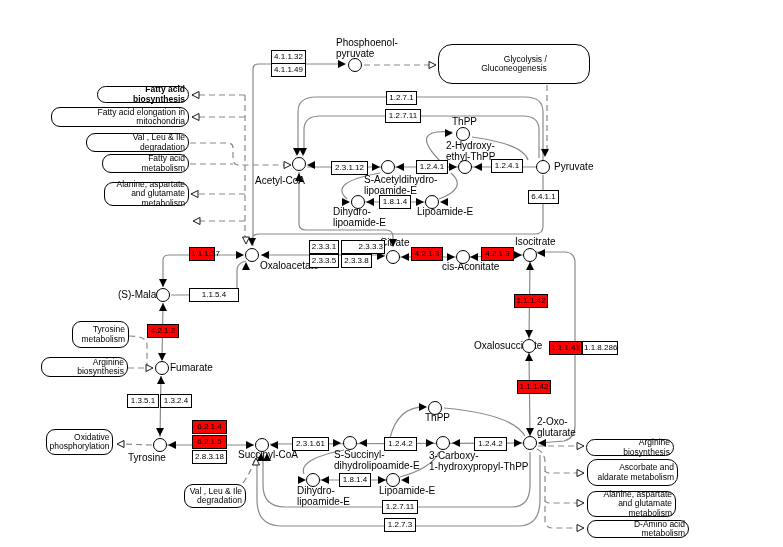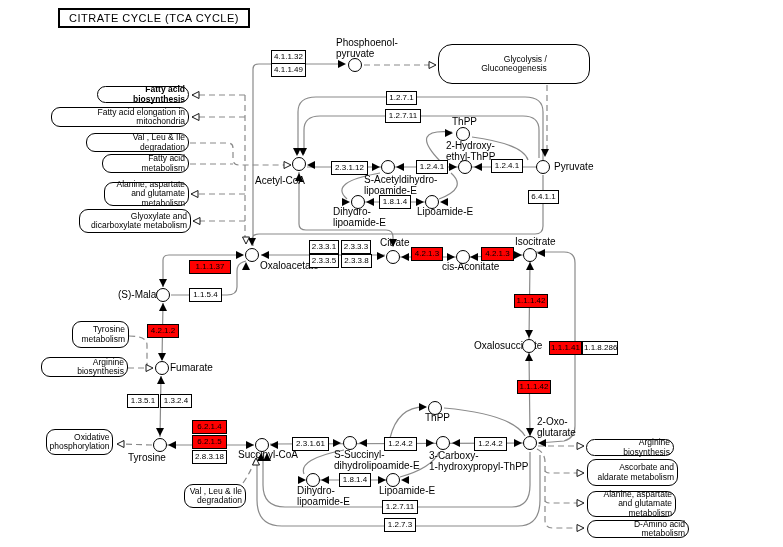--- a/index.html
+++ b/index.html
@@ -100,65 +100,63 @@
     <path fill="#ffffff" stroke="#000000" stroke-width="0.9" d="
       M436,65 l-7,-3.5 l0,7 z M291,165 l-7,-3.5 l0,7 z M153,368 l-7,-3.5 l0,7 z
       M584,446 l-7,-3.5 l0,7 z M584,473 l-7,-3.5 l0,7 z M584,503 l-7,-3.5 l0,7 z
       M584,528 l-7,-3.5 l0,7 z
       M192,95 l7,-3.5 l0,7 z M192,117 l7,-3.5 l0,7 z M191,194 l7,-3.5 l0,7 z
       M193,221 l7,-3.5 l0,7 z M117,444 l7,-3.5 l0,7 z
       M246,244 l-3.5,-7 l7,0 z
       M256,458 l-3.5,7 l7,0 z"></path>
   </svg>
 
-  <div id="title-box">CITRATE CYCLE (TCA CYCLE)</div>
 
   <div class="pw" style="left:438px;top:44px;width:152px;height:40px;border-radius:14px;">Glycolysis /
 Gluconeogenesis</div>
   <div class="pw" style="left:97px;top:86px;width:92px;height:17px;font-weight:bold;">Fatty acid biosynthesis</div>
   <div class="pw" style="left:51px;top:107px;width:138px;height:20px;">Fatty acid elongation in mitochondria</div>
   <div class="pw" style="left:86px;top:133px;width:103px;height:19px;">Val , Leu &amp; Ile degradation</div>
   <div class="pw" style="left:102px;top:154px;width:87px;height:19px;">Fatty acid metabolism</div>
   <div class="pw" style="left:104px;top:182px;width:85px;height:24px;">Alanine, aspartate and glutamate metabolism</div>
-  <div class="pw" style="left:79px;top:209px;width:112px;height:24px;">Glyoxylate and dicarboxylate metabolism</div>
   <div class="pw" style="left:72px;top:321px;width:57px;height:27px;">Tyrosine metabolism</div>
   <div class="pw" style="left:41px;top:357px;width:87px;height:20px;">Arginine biosynthesis</div>
   <div class="pw" style="left:46px;top:429px;width:67px;height:26px;">Oxidative phosphorylation</div>
   <div class="pw" style="left:184px;top:484px;width:62px;height:24px;">Val , Leu &amp; Ile degradation</div>
   <div class="pw" style="left:586px;top:439px;width:88px;height:17px;">Arginine biosynthesis</div>
-  <div class="pw" style="left:587px;top:459px;width:91px;height:27px;">Ascorbate and aldarate metabolism</div>
+  <div class="pw" style="left:587px;top:459px;width:91px;height:27px;border-radius:10px;">Ascorbate and aldarate metabolism</div>
   <div class="pw" style="left:587px;top:491px;width:89px;height:26px;">Alanine, aspartate and glutamate metabolism</div>
   <div class="pw" style="left:587px;top:520px;width:102px;height:18px;">D-Amino acid metabolism</div>
 
   <div class="ec" style="left:271px;top:50px;width:35px;">4.1.1.32</div>
   <div class="ec" style="left:271px;top:63px;width:35px;">4.1.1.49</div>
   <div class="ec" style="left:386px;top:91px;width:31px;">1.2.7.1</div>
   <div class="ec" style="left:385px;top:109px;width:36px;">1.2.7.11</div>
   <div class="ec" style="left:331px;top:161px;width:37px;">2.3.1.12</div>
   <div class="ec" style="left:416px;top:160px;width:32px;">1.2.4.1</div>
   <div class="ec" style="left:491px;top:159px;width:32px;">1.2.4.1</div>
   <div class="ec" style="left:528px;top:190px;width:31px;">6.4.1.1</div>
   <div class="ec" style="left:379px;top:195px;width:32px;">1.8.1.4</div>
   <div class="ec" style="left:309px;top:240px;width:30px;">2.3.3.1</div>
-  <div class="ec" style="left:341px;top:240px;width:30px;">2.3.3.3</div>
+  <div class="ec" style="left:341px;top:240px;width:44px;text-align:right;">2.3.3.3</div>
   <div class="ec" style="left:309px;top:254px;width:30px;">2.3.3.5</div>
   <div class="ec" style="left:341px;top:254px;width:31px;">2.3.3.8</div>
-  <div class="ec" style="left:189px;top:288px;width:33px;">1.1.5.4</div>
+  <div class="ec" style="left:189px;top:288px;width:50px;">1.1.5.4</div>
   <div class="ec" style="left:582px;top:341px;width:36px;">1.1.8.286</div>
   <div class="ec" style="left:127px;top:394px;width:32px;">1.3.5.1</div>
   <div class="ec" style="left:160px;top:394px;width:32px;">1.3.2.4</div>
   <div class="ec" style="left:192px;top:450px;width:35px;">2.8.3.18</div>
   <div class="ec" style="left:292px;top:437px;width:37px;">2.3.1.61</div>
   <div class="ec" style="left:384px;top:437px;width:33px;">1.2.4.2</div>
   <div class="ec" style="left:474px;top:437px;width:33px;">1.2.4.2</div>
   <div class="ec" style="left:339px;top:473px;width:32px;">1.8.1.4</div>
   <div class="ec" style="left:382px;top:500px;width:36px;">1.2.7.11</div>
   <div class="ec" style="left:384px;top:518px;width:32px;">1.2.7.3</div>
 
-  <div class="ec red" style="left:189px;top:247px;width:42px;margin-top:13px;">1.1.1.37</div>
+  <div class="ec red" style="left:189px;top:247px;width:26px;">1.1.1.37</div>
   <div class="ec red" style="left:411px;top:247px;width:32px;">4.2.1.3</div>
   <div class="ec red" style="left:481px;top:247px;width:33px;">4.2.1.3</div>
   <div class="ec red" style="left:514px;top:294px;width:34px;">1.1.1.42</div>
   <div class="ec red" style="left:549px;top:341px;width:33px;">1.1.1.41</div>
   <div class="ec red" style="left:517px;top:380px;width:34px;">1.1.1.42</div>
   <div class="ec red" style="left:147px;top:324px;width:32px;">4.2.1.2</div>
   <div class="ec red" style="left:192px;top:420px;width:35px;">6.2.1.4</div>
   <div class="ec red" style="left:192px;top:435px;width:35px;">6.2.1.5</div>
 
   <div class="cpd" style="left:348px;top:58px;"></div>

